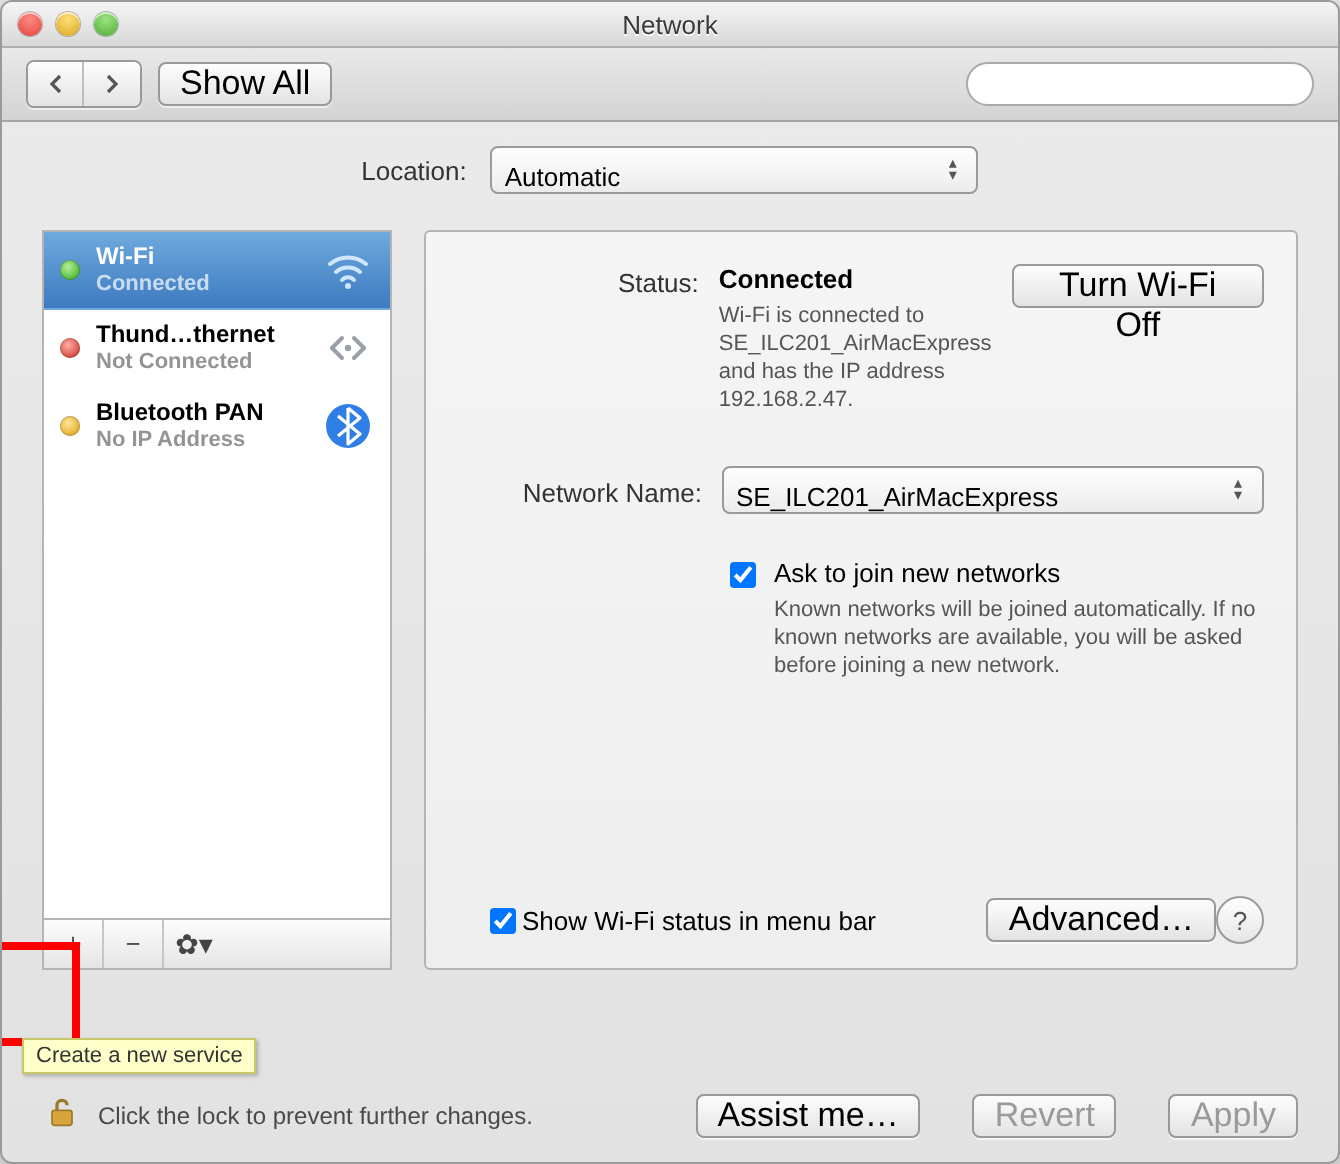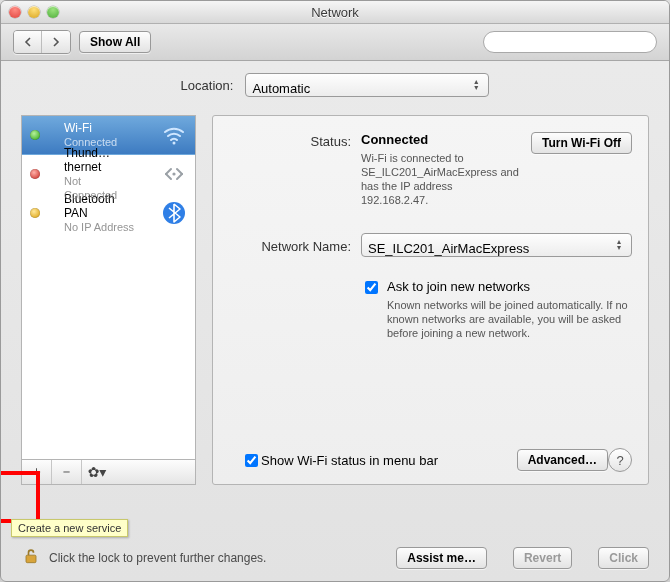--- a/index.html
+++ b/index.html
@@ -10,35 +10,35 @@
   .tl{width:12px;height:12px;border-radius:50%;box-shadow:inset 0 1px 0 rgba(255,255,255,.6),0 0 0 .5px rgba(0,0,0,.25);}
   .tl.red{background:radial-gradient(circle at 50% 30%,#ff8b82,#e0443e);}
   .tl.yellow{background:radial-gradient(circle at 50% 30%,#ffe07a,#d9a520);}
   .tl.green{background:radial-gradient(circle at 50% 30%,#9be37e,#4fae3b);}
   .titlebar .title{position:absolute;left:0;right:0;text-align:center;font-size:13px;color:#3a3a3a;text-shadow:0 1px 0 #fff;pointer-events:none;}
   
   .toolbar{height:36px;background:linear-gradient(#e9e9e9,#d3d3d3);border-bottom:1px solid #a6a6a6;display:flex;align-items:center;padding:0 12px;gap:8px;}
   .segbtn{display:inline-flex;border:1px solid #999;border-radius:4px;overflow:hidden;box-shadow:0 1px 0 rgba(255,255,255,.6);}
   .segbtn button{width:28px;height:22px;border:none;background:linear-gradient(#fdfdfd,#e3e3e3);cursor:default;display:flex;align-items:center;justify-content:center;color:#555;}
   .segbtn button:first-child{border-right:1px solid #bdbdbd;}
-  .btn{height:22px;padding:0 10px;border:1px solid #999;border-radius:4px;background:linear-gradient(#fdfdfd,#e3e3e3);font-size:12px;box-shadow:0 1px 0 rgba(255,255,255,.6);cursor:default;font-weight:bold;}
+  .btn{height:22px;padding:0 10px;border:1px solid #999;border-radius:4px;background:linear-gradient(#fdfdfd,#e3e3e3);font-size:17px;box-shadow:0 1px 0 rgba(255,255,255,.6);cursor:default;}
   .search{margin-left:auto;width:160px;height:20px;border:1px solid #a9a9a9;border-radius:11px;background:#fff;display:flex;align-items:center;padding:0 6px;}
   .search svg{width:12px;height:12px;stroke:#777;fill:none;}
   .search input{border:none;outline:none;flex:1;font-size:12px;background:transparent;margin-left:4px;}
   
   .content{position:absolute;top:58px;left:0;right:0;bottom:0;padding:14px 20px 14px 20px;box-sizing:border-box;}
   .locrow{display:flex;align-items:center;justify-content:center;gap:12px;margin-bottom:18px;}
   .locrow label{font-size:13px;color:#333;text-align:center;}
   .popup{height:22px;min-width:220px;border:1px solid #9a9a9a;border-radius:4px;background:linear-gradient(#fefefe,#ececec);display:flex;align-items:flex-end;padding:0 6px;position:relative;font-size:13px;}
   .popup .arrows{position:absolute;right:4px;top:2px;bottom:2px;width:16px;display:flex;flex-direction:column;align-items:center;justify-content:center;line-height:6px;font-size:8px;color:#555;}
   .split{display:flex;gap:16px;height:370px;}
   
   .sidewrap{width:175px;display:flex;flex-direction:column;}
   .sidelist{flex:1;background:#fff;border:1px solid #b4b4b4;border-bottom:none;overflow:hidden;}
-  .row{display:flex;align-items:center;height:38px;padding:0 8px;gap:24px;border-bottom:1px solid rgba(0,0,0,0);} 
+  .row{display:flex;align-items:center;height:38px;padding:0 8px;gap:8px;border-bottom:1px solid rgba(0,0,0,0);font-weight:bold;} 
   .row.selected{background:linear-gradient(#6fa9dd,#3d7bc1);color:#fff;}
   .row .dot{width:10px;height:10px;border-radius:50%;flex:none;box-shadow:inset 0 0 1px rgba(0,0,0,.5);}
   .row .dot.green{background:radial-gradient(circle at 40% 35%,#b6f09a,#27a40f);}
   .row .dot.red{background:radial-gradient(circle at 40% 35%,#ffb0a8,#c4201a);}
   .row .dot.yellow{background:radial-gradient(circle at 40% 35%,#ffe79a,#d79a00);}
   .row .txt{flex:1;line-height:14px;}
   .row .txt .name{font-size:12px;}
   .row .txt .sub{font-size:11px;opacity:.8;}
   .row.selected .txt .sub{color:#e8f1fb;}
   .row:not(.selected) .txt .sub{color:#7a7a7a;}
@@ -235,17 +235,17 @@
           <svg viewBox="0 0 24 24">
               <rect x="6" y="11" width="12" height="9" rx="1.5" fill="#d8a43b" stroke="#9b7a2a"></rect>
               <path d="M9 11 V8 a3 3 0 0 1 6 0" fill="none" stroke="#9b7a2a" stroke-width="2"></path>
             </svg>
         </span>
         <span>Click the lock to prevent further changes.</span>
       </div>
       <div class="spacer"></div>
       <button class="btn">Assist me…</button>
       <button class="btn" disabled="">Revert</button>
-      <button class="btn" disabled="">Click</button>
+      <button class="btn" disabled="">Apply</button>
     </div>
 
   </div>
 </div>
 
 </body></html>

